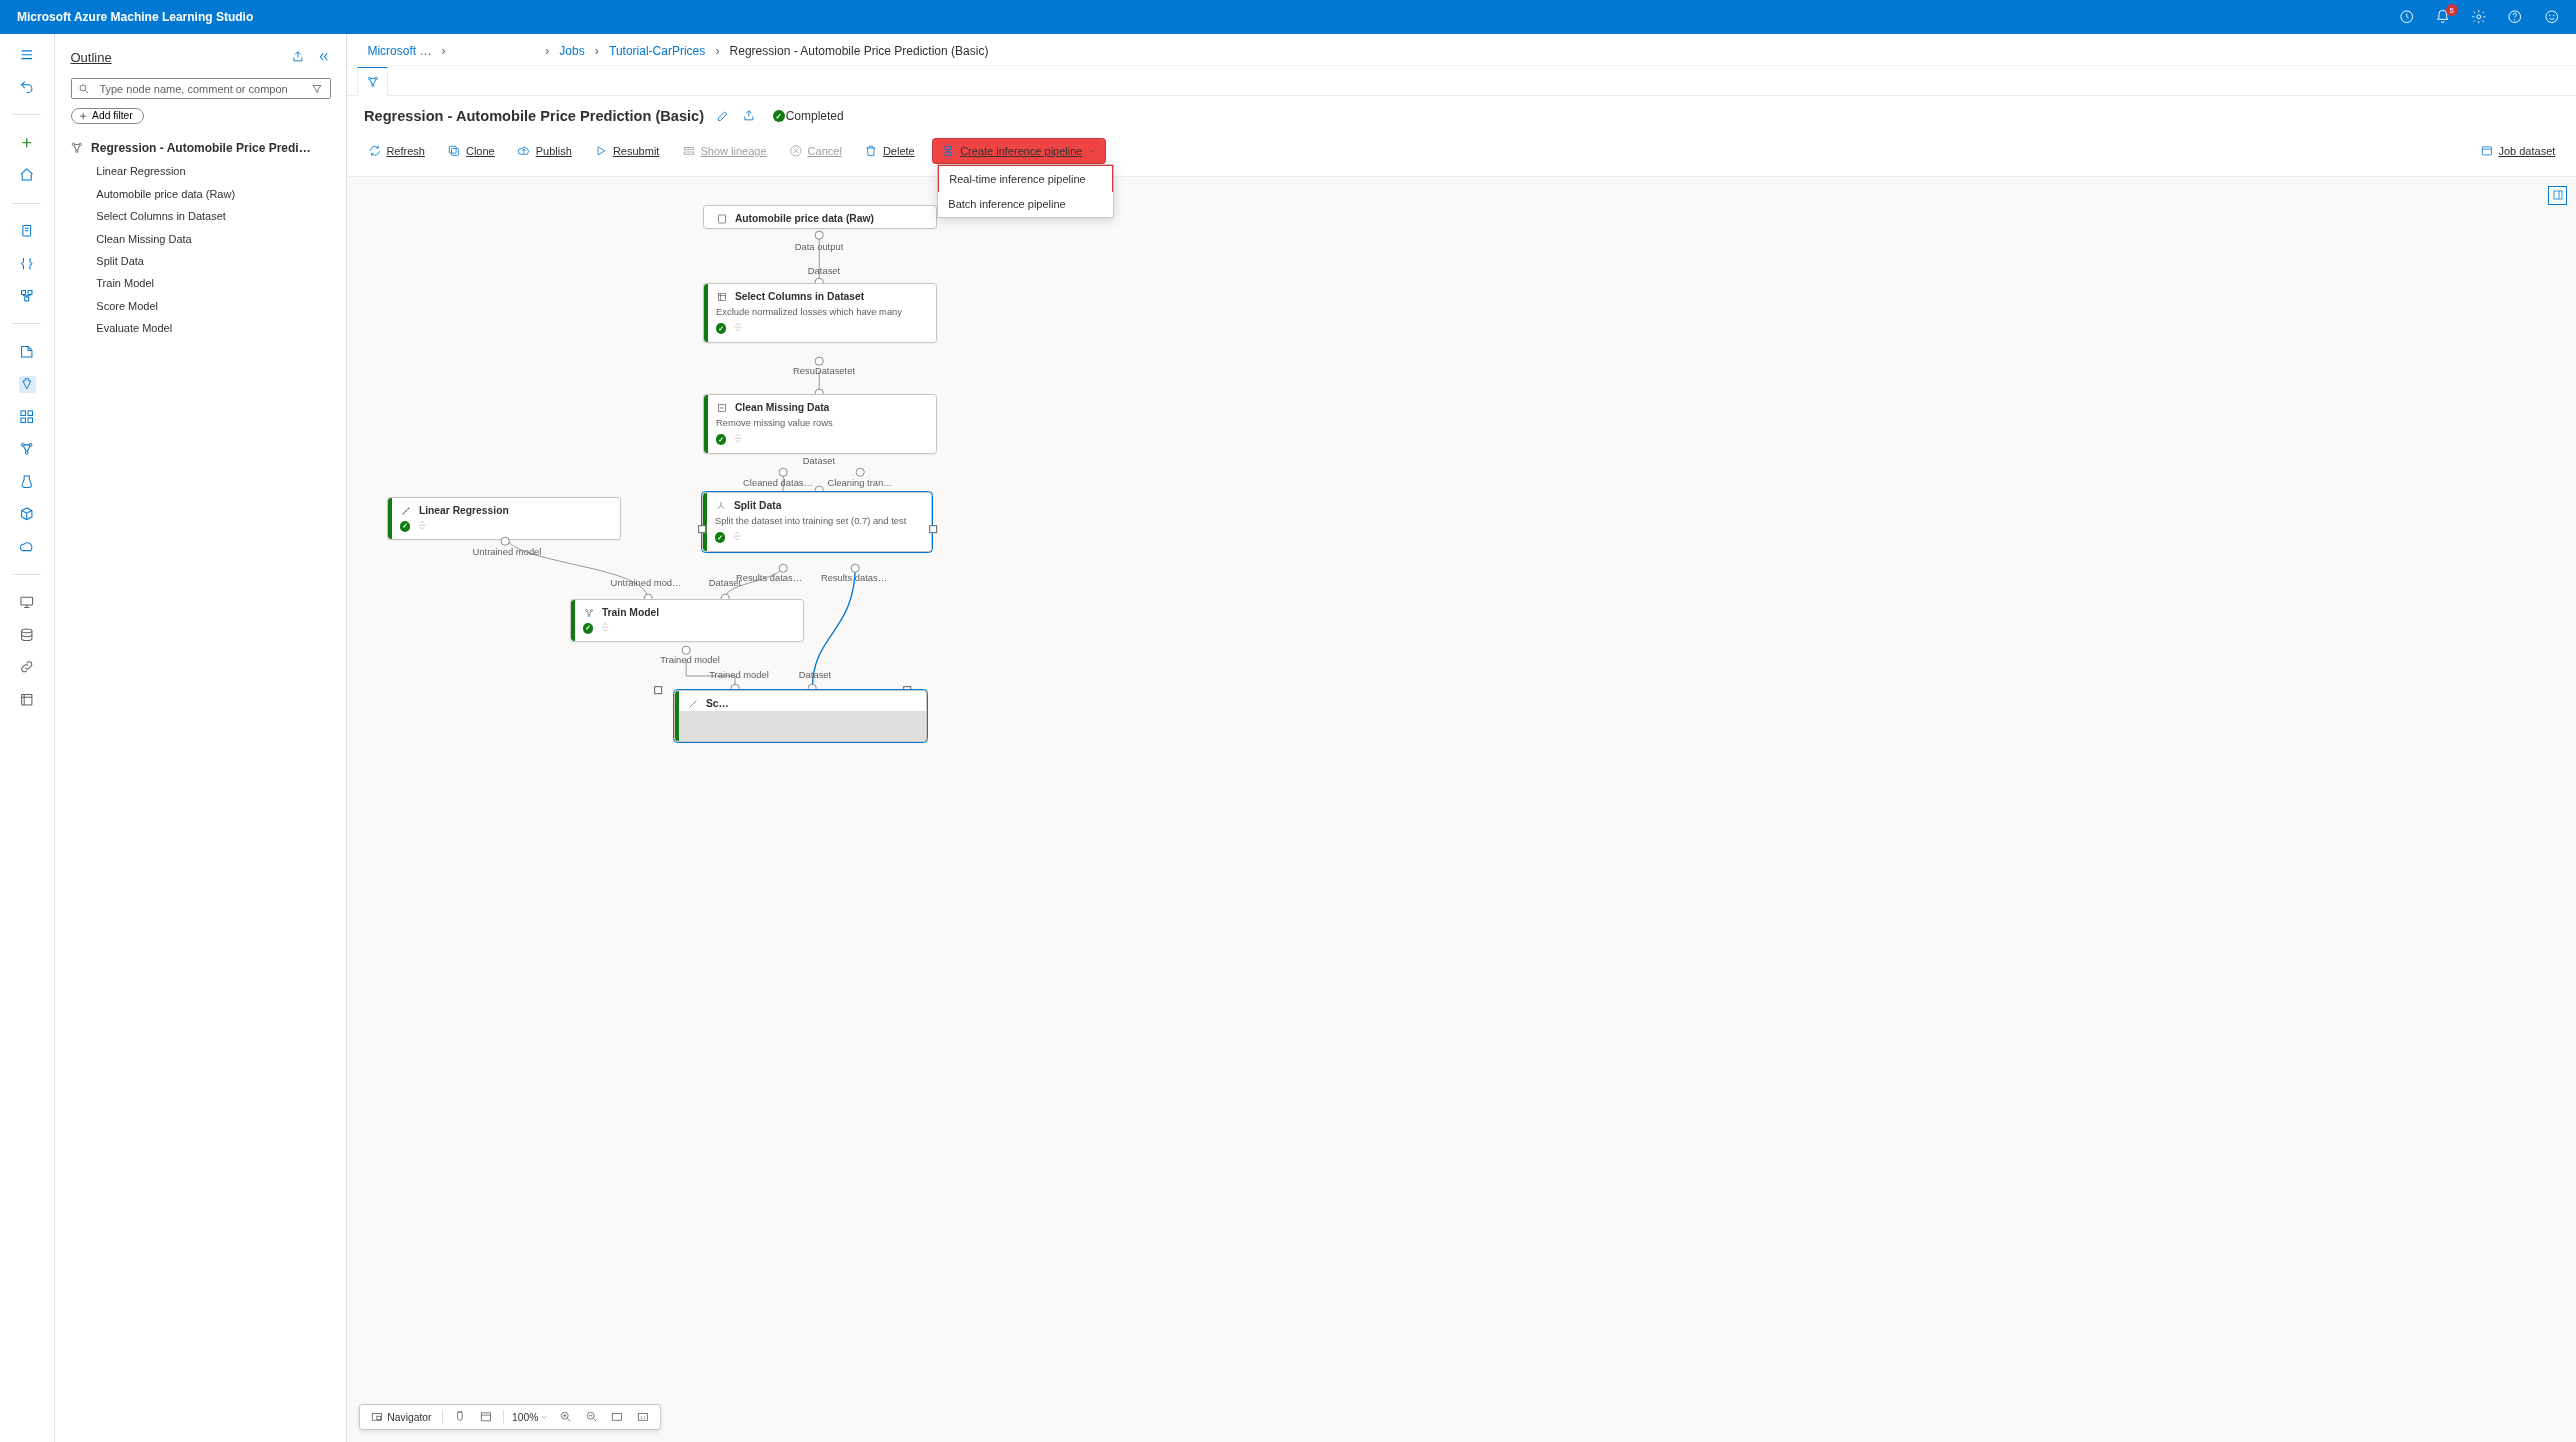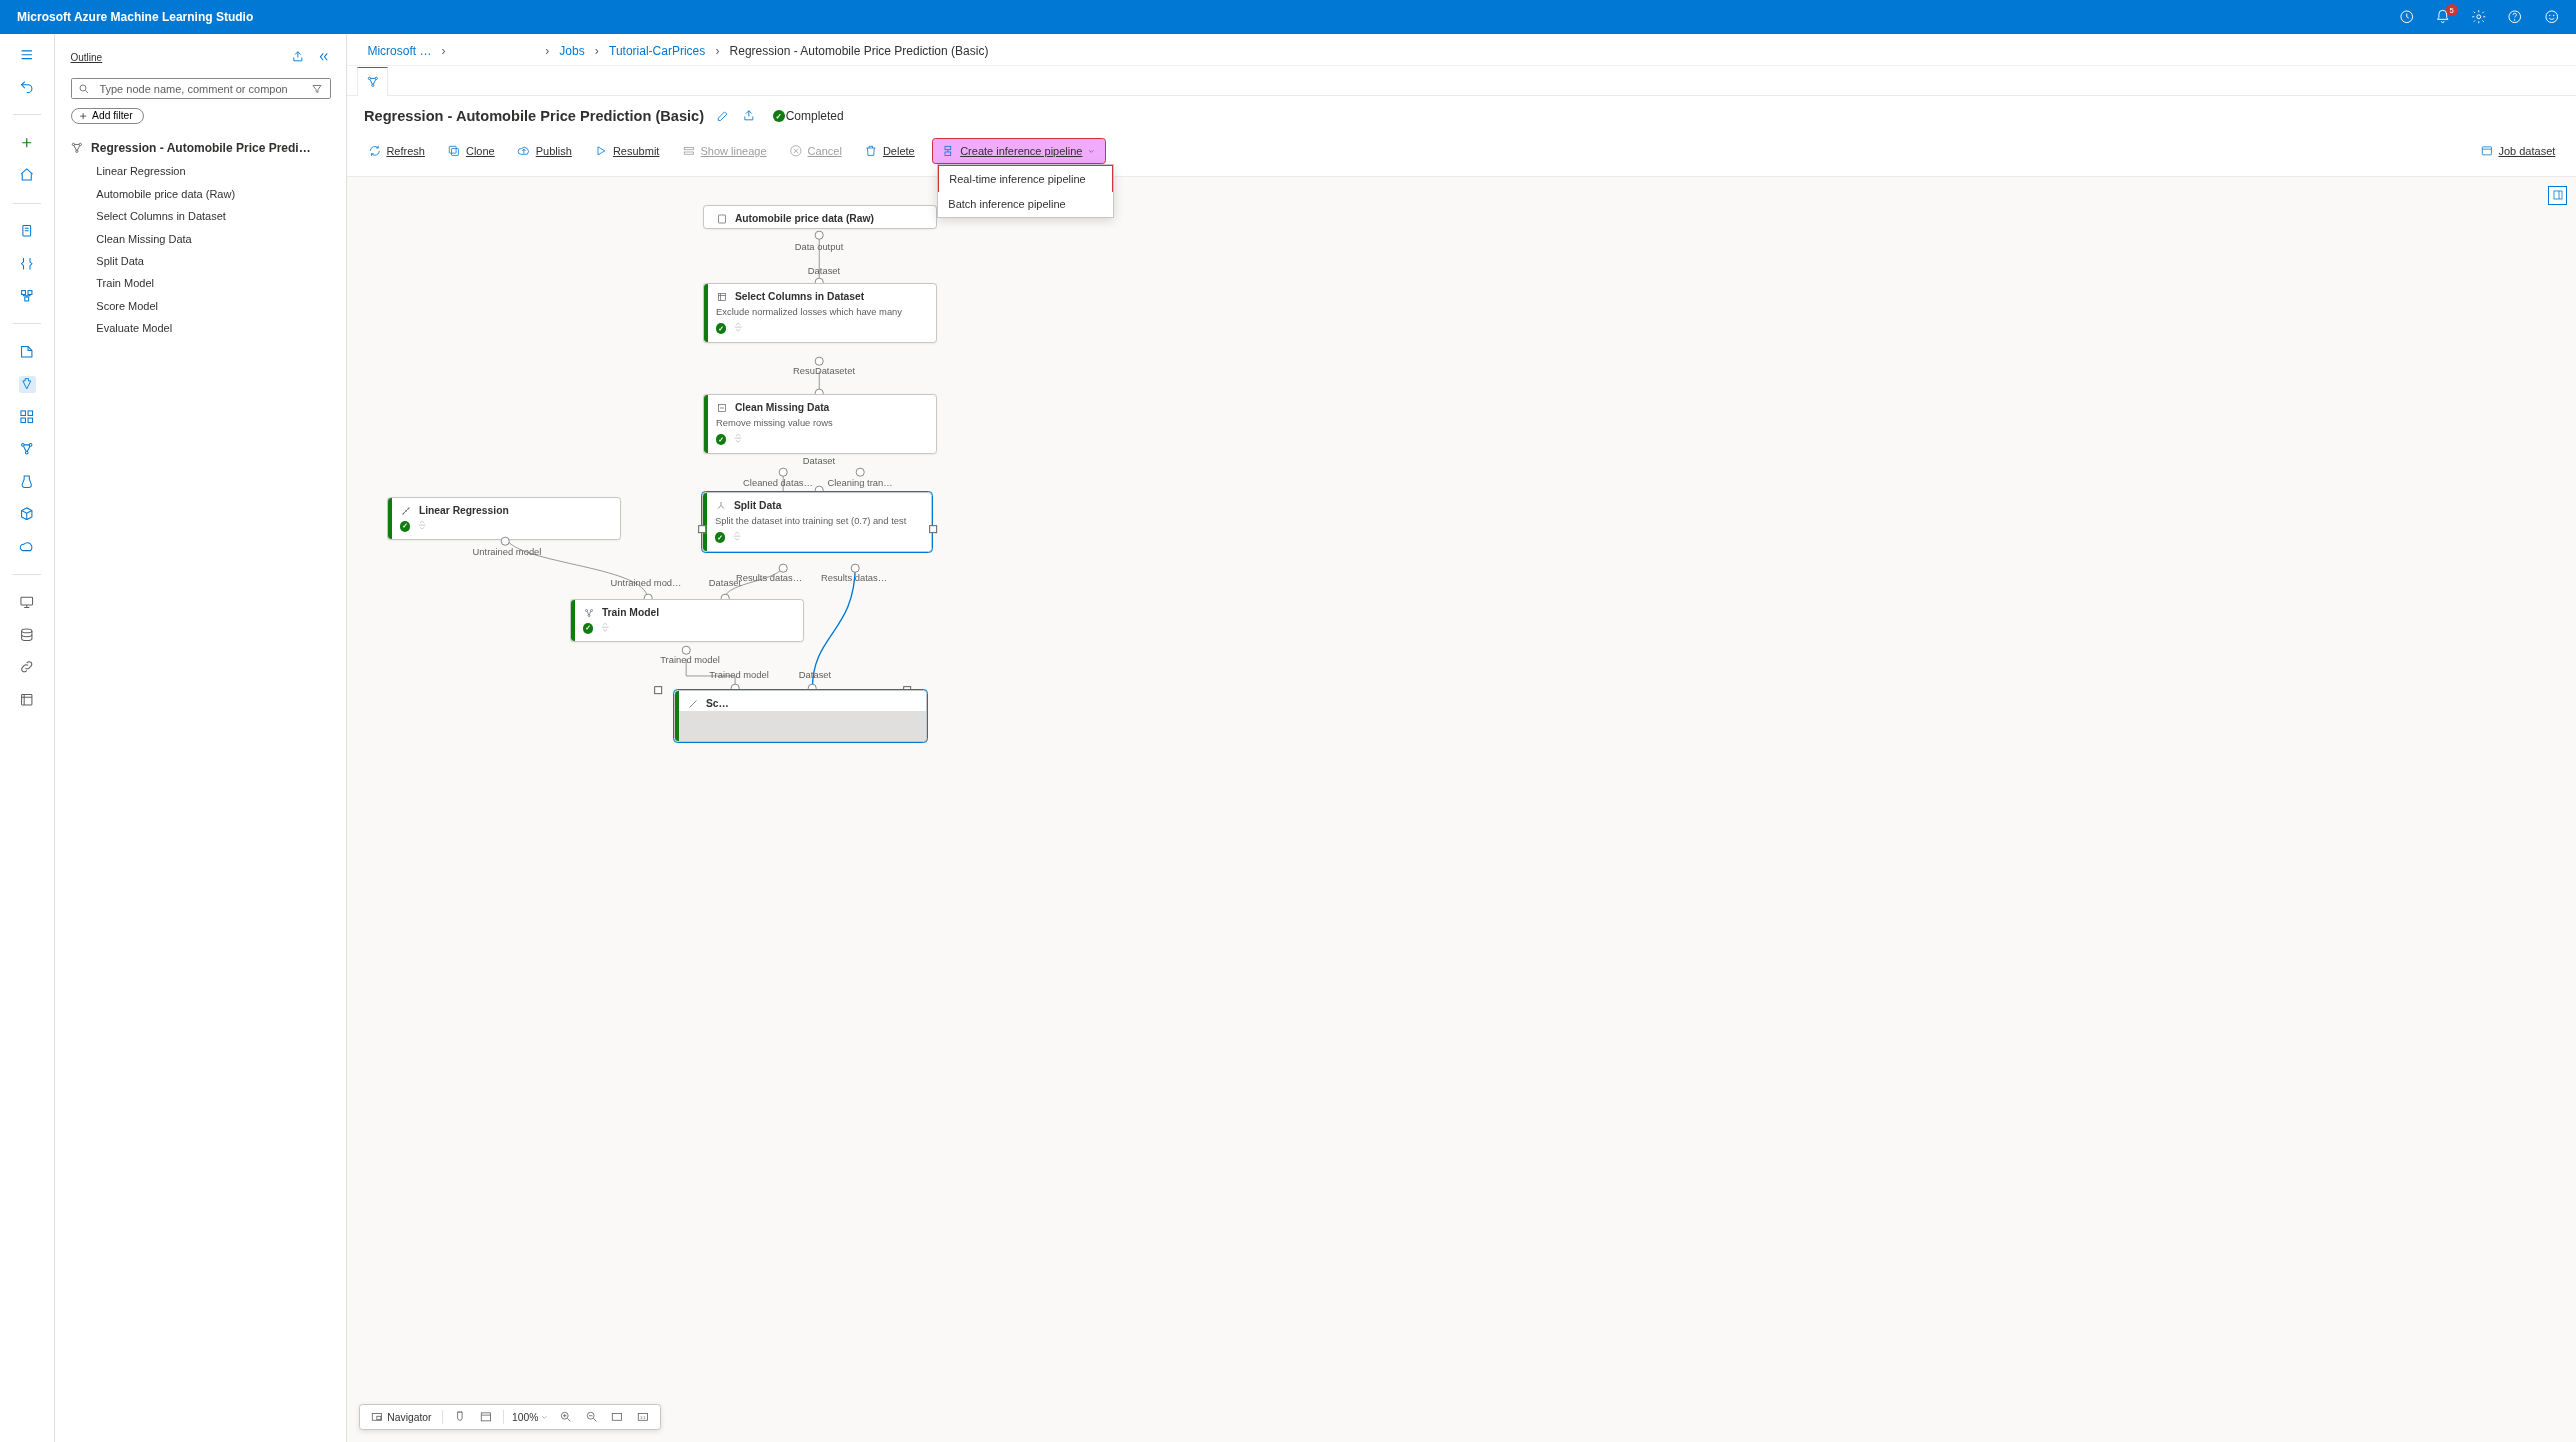--- a/index.html
+++ b/index.html
@@ -19,21 +19,21 @@
   
   .iconrail { width:55px; border-right:0.9px solid #e1dfdd; display:flex; flex-direction:column; align-items:center; padding-top:12px; gap:15.5px; }
   .iconrail .railicon { width:17px; height:17px; display:flex; align-items:center; justify-content:center; cursor:pointer; color:#0078d4; }
   .iconrail .railicon.neutral { color:#605e5c; }
   .iconrail .railsep { height:0.9px; width:27.5px; background:#e1dfdd; margin:3.4px 0; }
   .iconrail svg { width:15.5px; height:15.5px; }
 
   
   .outline { width:292px; border-right:0.9px solid #e1dfdd; display:flex; flex-direction:column; }
   .outline-head { display:flex; align-items:center; justify-content:space-between; padding:15.5px 15.5px 8.6px 15.5px; }
-  .outline-head .title { font-size:10px;text-decoration:underline; }
+  .outline-head .title { font-size:13px;text-decoration:underline; }
   .outline-head .actions { display:flex; gap:12px; color:#0078d4; }
   .outline-head .actions svg { width:13.7px; height:13.7px; cursor:pointer; }
   .outline-search { margin:3.4px 15.5px 8.6px 15.5px; border:0.9px solid #8a8886; border-radius:1.7px; display:flex; align-items:center; padding:3.4px 6.9px; gap:9px; }
   .outline-search svg { width:12px; height:12px; stroke:#605e5c; }
   .outline-search input { border:none; outline:none; flex:1; font-size:11px; color:#323130; }
   .outline-search input::placeholder { color:#605e5c; }
   .add-filter { margin:0 15.5px 12px 15.5px; }
   .add-filter button { border:0.9px solid #8a8886; border-radius:10.3px; background:#fff; padding:1.7px 10.3px 1.7px 6.9px; font-size:10.3px; cursor:pointer; display:inline-flex; align-items:center; gap:3.4px;}
   .add-filter svg { width:10.3px; height:10.3px; }
   .tree { padding:0 10.3px; overflow:auto; }
@@ -59,21 +59,21 @@
   .title-row svg { width:13.7px; height:13.7px; stroke:#0078d4; fill:none; stroke-width:1.5; cursor:pointer; }
   .status { display:flex; align-items:center; gap:1px; font-size:12px; margin-left:5.2px;text-align:center;}
   .status .dot { width:12px; height:12px; border-radius:50%; background:#107c10; display:flex; align-items:center; justify-content:center; }
   .status .dot::after { content:"✓"; color:#fff; font-size:7.7px; font-weight:bold; }
 
   .cmdbar { display:flex; align-items:center; gap:12px; padding:5.2px 15.5px 12px 15.5px; flex-wrap:wrap; border-bottom:0.9px solid #edebe9; position:relative; }
   .cmdbtn { display:inline-flex; align-items:center; gap:5px; font-size:11px; color:#323130; cursor:pointer; padding:3.4px 5.2px; border-radius:1.7px;text-decoration:underline; }
   .cmdbtn.disabled { color:#a19f9d; cursor:default; }
   .cmdbtn svg { width:13.7px; height:13.7px; stroke:#0078d4; fill:none; stroke-width:1.4; }
   .cmdbtn.disabled svg { stroke:#a19f9d; }
-  .cmdbtn.boxed { border:1.7px solid #d13438; border-radius:3.4px; padding:5.2px 8.6px; background:#f0abfc; }
+  .cmdbtn.boxed { border:1.7px solid #d13438; border-radius:3.4px; padding:5.2px 8.6px; background:#ef4444; }
   .cmdbtn .chevd { width:8.6px; height:8.6px; stroke:#323130; }
   .job-overview { margin-left:auto; }
 
   
   .dropdown { position:absolute; border:0.9px solid #c8c6c4; background:#fff; box-shadow:0 3.4px 10.3px rgba(0,0,0,0.15); min-width:163px; z-index:50; }
   .dropdown .header-highlight { border:1.7px solid #d13438; border-bottom:none; padding:6.9px 10.3px; font-size:11px; color:#323130; cursor:pointer; }
   .dropdown .ditem { padding:6.9px 10.3px; font-size:11px; cursor:pointer; }
 
   
   .canvas { flex:1; background:#faf9f8; position:relative; overflow:hidden; }

